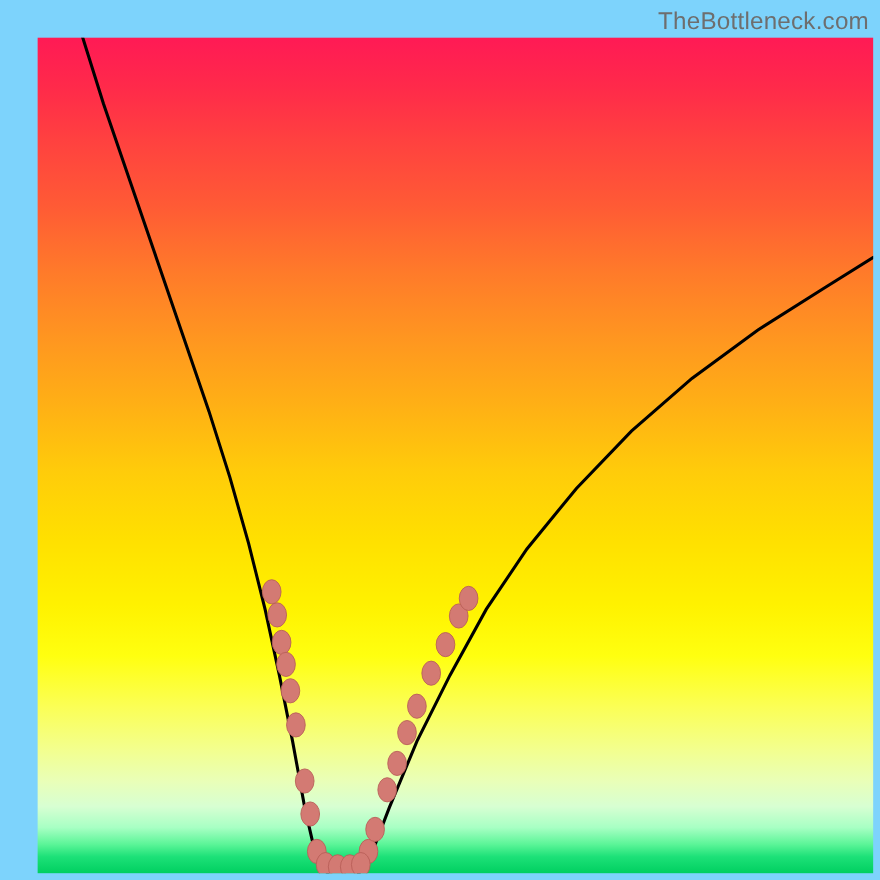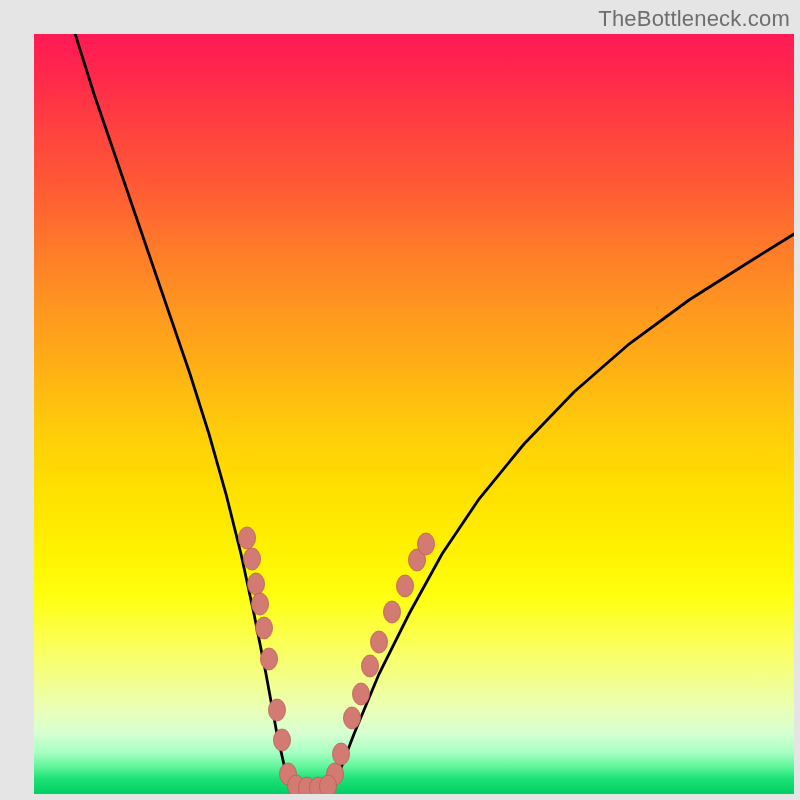--- a/index.html
+++ b/index.html
@@ -8,21 +8,21 @@
     width: 800px;
     height: 800px;
     overflow: hidden;
     background: #000;
     font-family: Arial, Helvetica, sans-serif;
   }
   .stage {
     position: relative;
     width: 800px;
     height: 800px;
-    background: #e5e5e5;
+    background: #7dd3fc;
   }
   .plot-area {
     position: absolute;
     left: 34px;
     top: 34px;
     width: 760px;
     height: 760px;
     overflow: hidden;
   }
   .gradient-bg {

